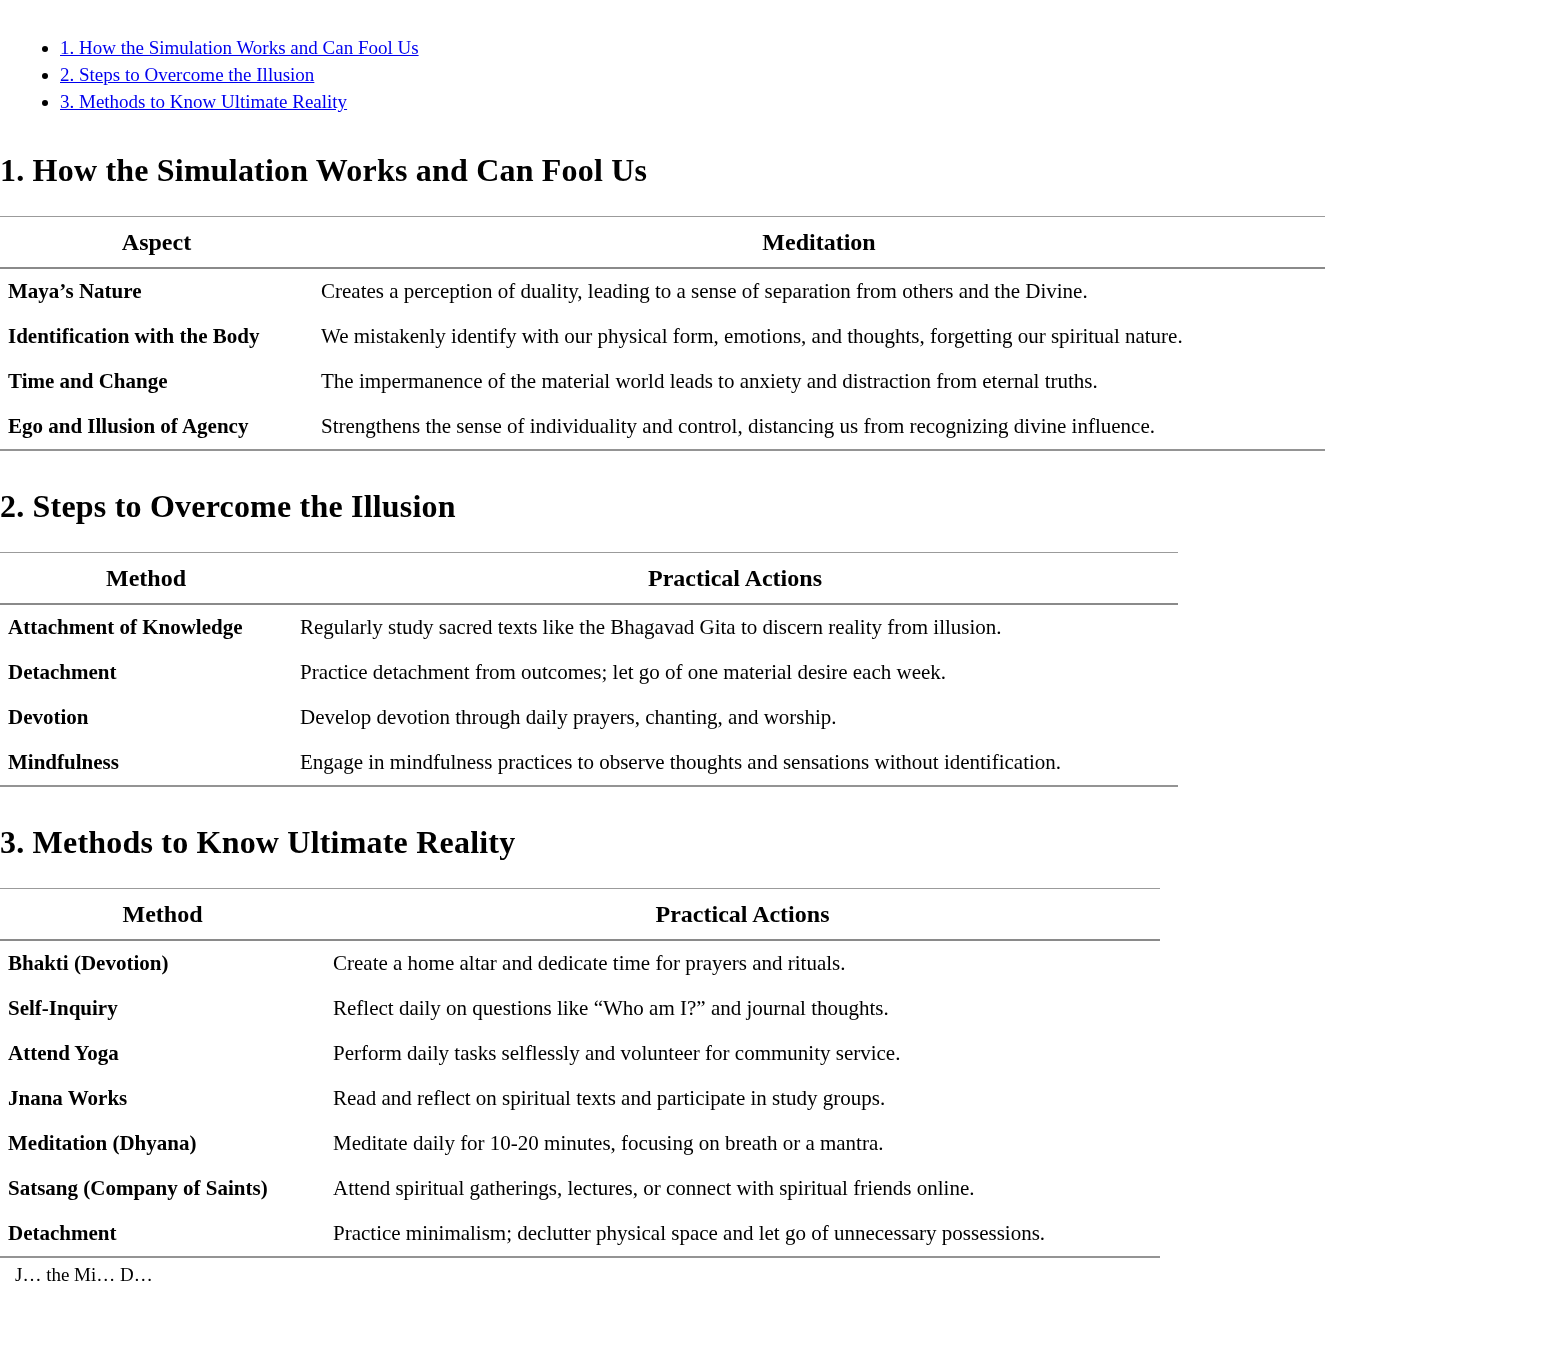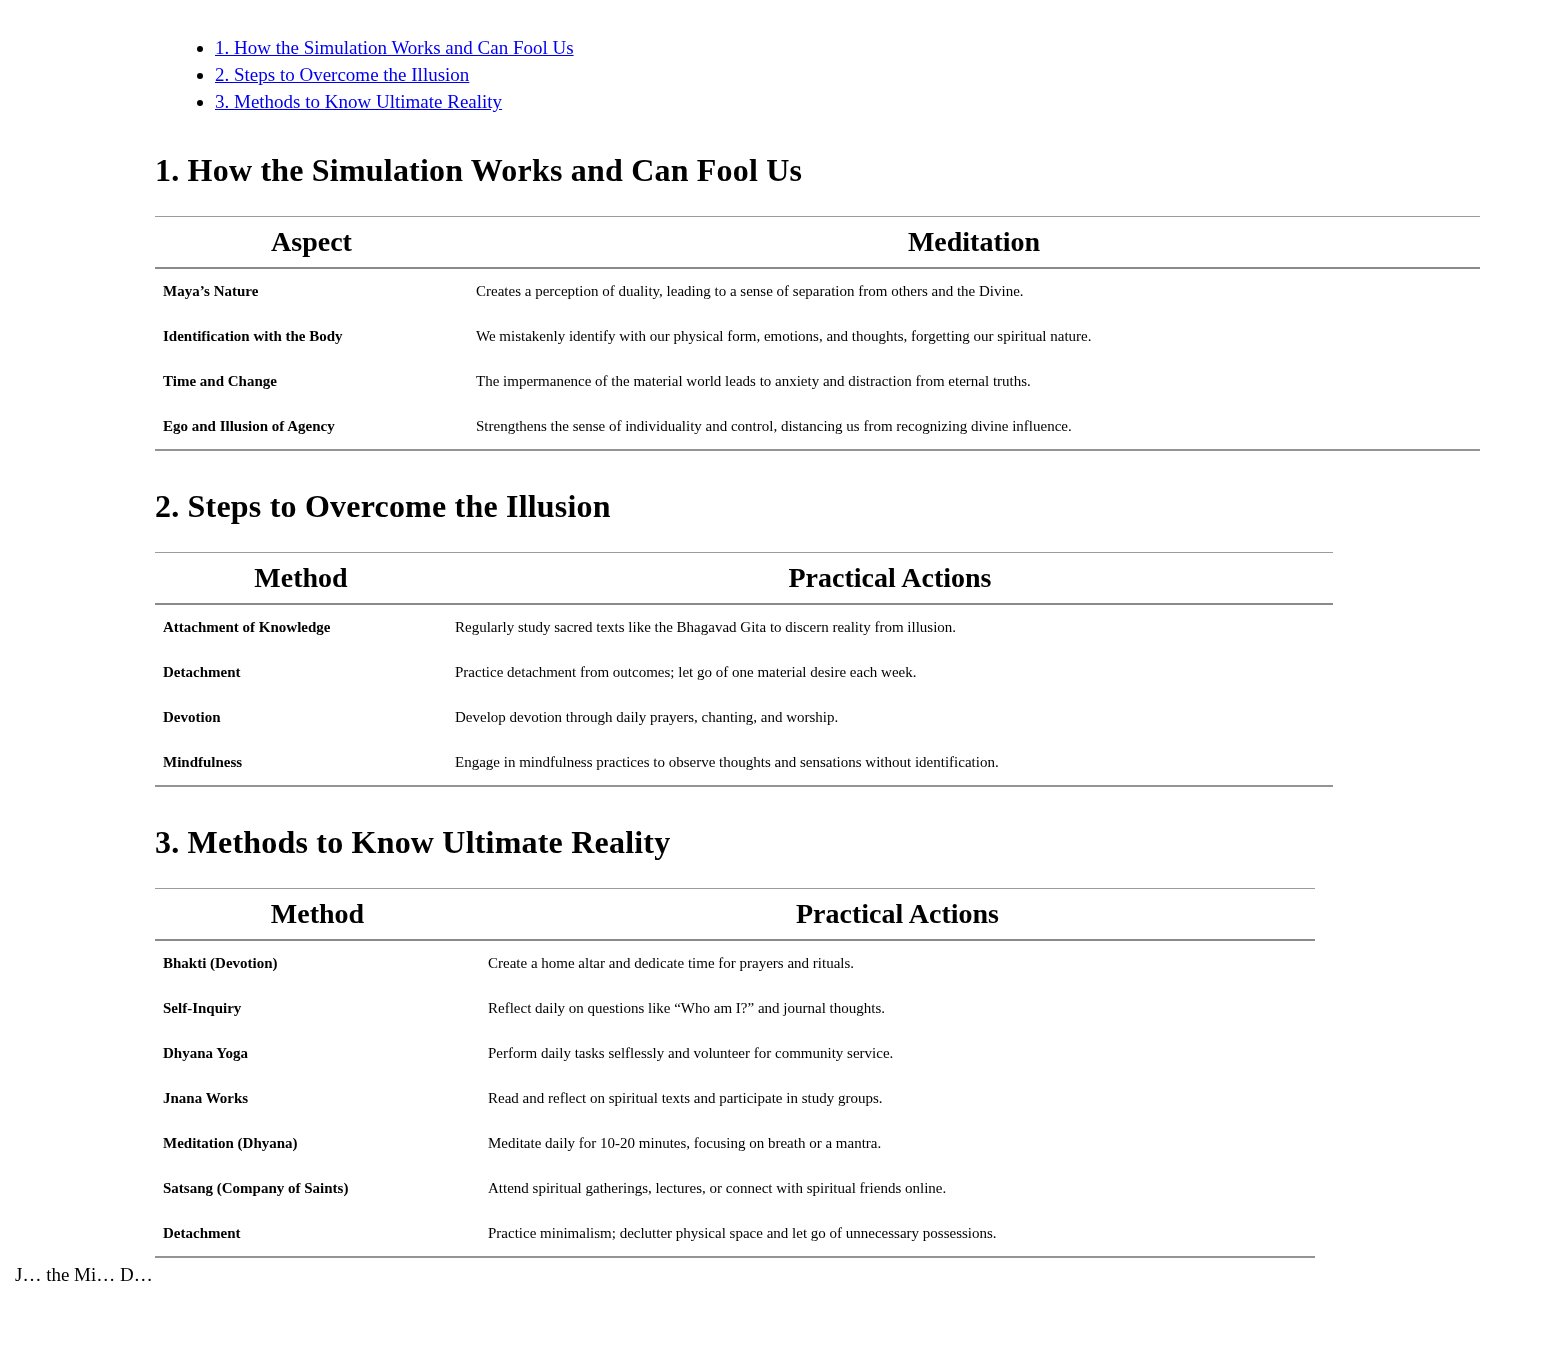--- a/index.html
+++ b/index.html
@@ -5,21 +5,20 @@
   * { box-sizing: border-box; }
   html, body {
     margin: 0; padding: 0;
     width: 1554px; height: 1356px;
     overflow: hidden;
     background: #ffffff;
     color: #000000;
     font-family: "Liberation Serif", "DejaVu Serif", serif;
   }
   .content {
-    padding-left: 155px;
     padding-right: 60px;
   }
   ul.toc {
     margin: 34px 0 0 0;
     padding-left: 60px;
     font-size: 19px;
     line-height: 27px;
     list-style-type: disc;
   }
   ul.toc li { margin: 0; padding: 0; }
@@ -41,29 +40,29 @@
     border-bottom: 2px solid #949494;
     table-layout: fixed;
   }
   table.tbl-1 { width: 1325px; }
   table.tbl-2 { width: 1178px; }
   table.tbl-3 { width: 1160px; }
   .tbl-1 col.c1 { width: 313px; }
   .tbl-2 col.c1 { width: 292px; }
   .tbl-3 col.c1 { width: 325px; }
   table.data-table th {
-    font-size: 28px;
+    font-size: 24px;
     font-weight: bold;
     text-align: center;
     padding: 13px 8px;
     border-bottom: 2px solid #8a8a8a;
     line-height: 24px;
   }
   table.data-table td {
-    font-size: 15px;
+    font-size: 21px;
     line-height: 23px;
     padding: 11px 8px;
     text-align: left;
     vertical-align: top;
   }
   table.data-table td.key {
     font-weight: bold;
     white-space: nowrap;
   }
   .clipped-fragment {
@@ -162,21 +161,21 @@
     <tbody>
       <tr>
         <td class="key">Bhakti (Devotion)</td>
         <td>Create a home altar and dedicate time for prayers and rituals.</td>
       </tr>
       <tr>
         <td class="key">Self-Inquiry</td>
         <td>Reflect daily on questions like “Who am I?” and journal thoughts.</td>
       </tr>
       <tr>
-        <td class="key">Dhyana Yoga</td>
+        <td class="key">Attend Yoga</td>
         <td>Perform daily tasks selflessly and volunteer for community service.</td>
       </tr>
       <tr>
         <td class="key">Jnana Works</td>
         <td>Read and reflect on spiritual texts and participate in study groups.</td>
       </tr>
       <tr>
         <td class="key">Meditation (Dhyana)</td>
         <td>Meditate daily for 10-20 minutes, focusing on breath or a mantra.</td>
       </tr>

